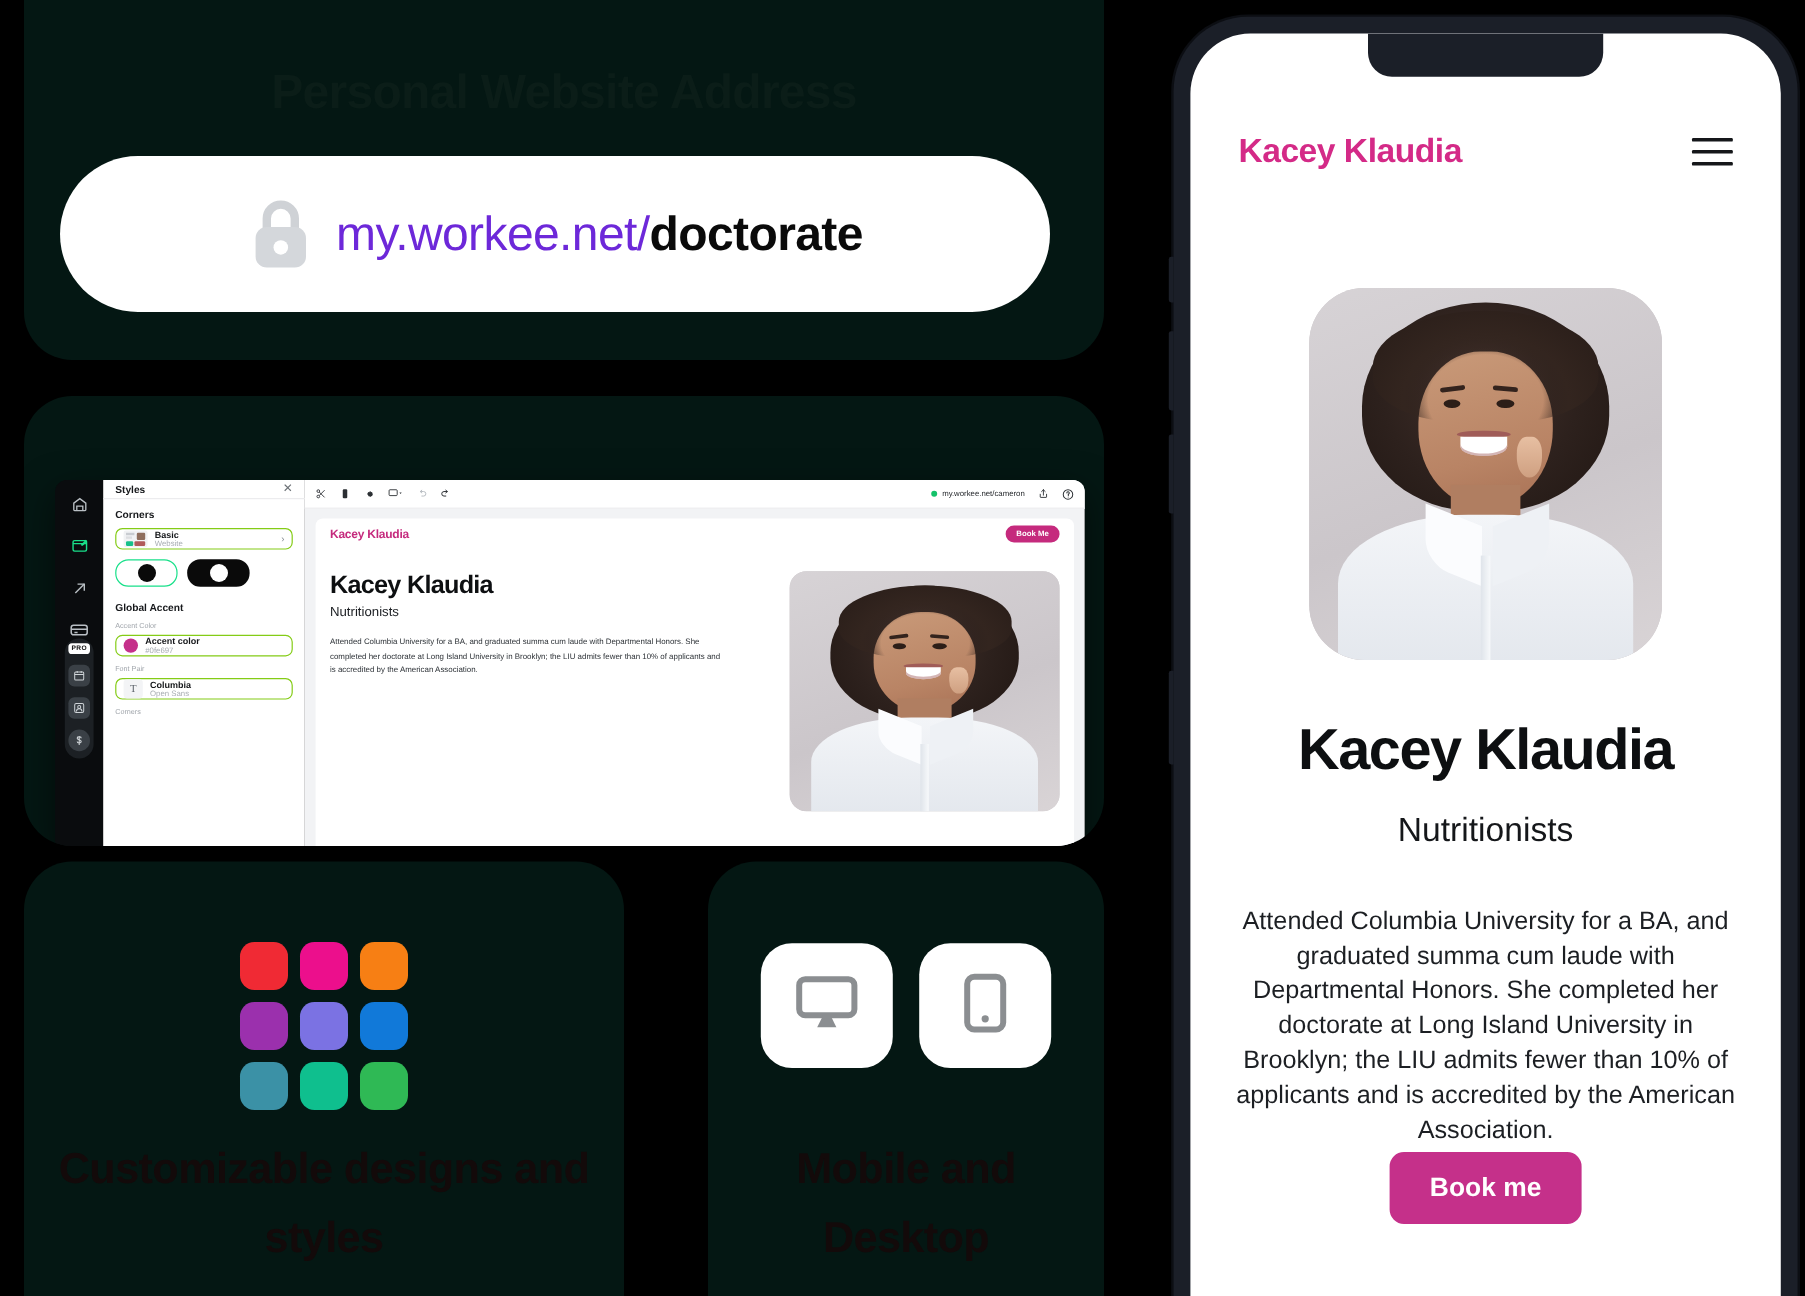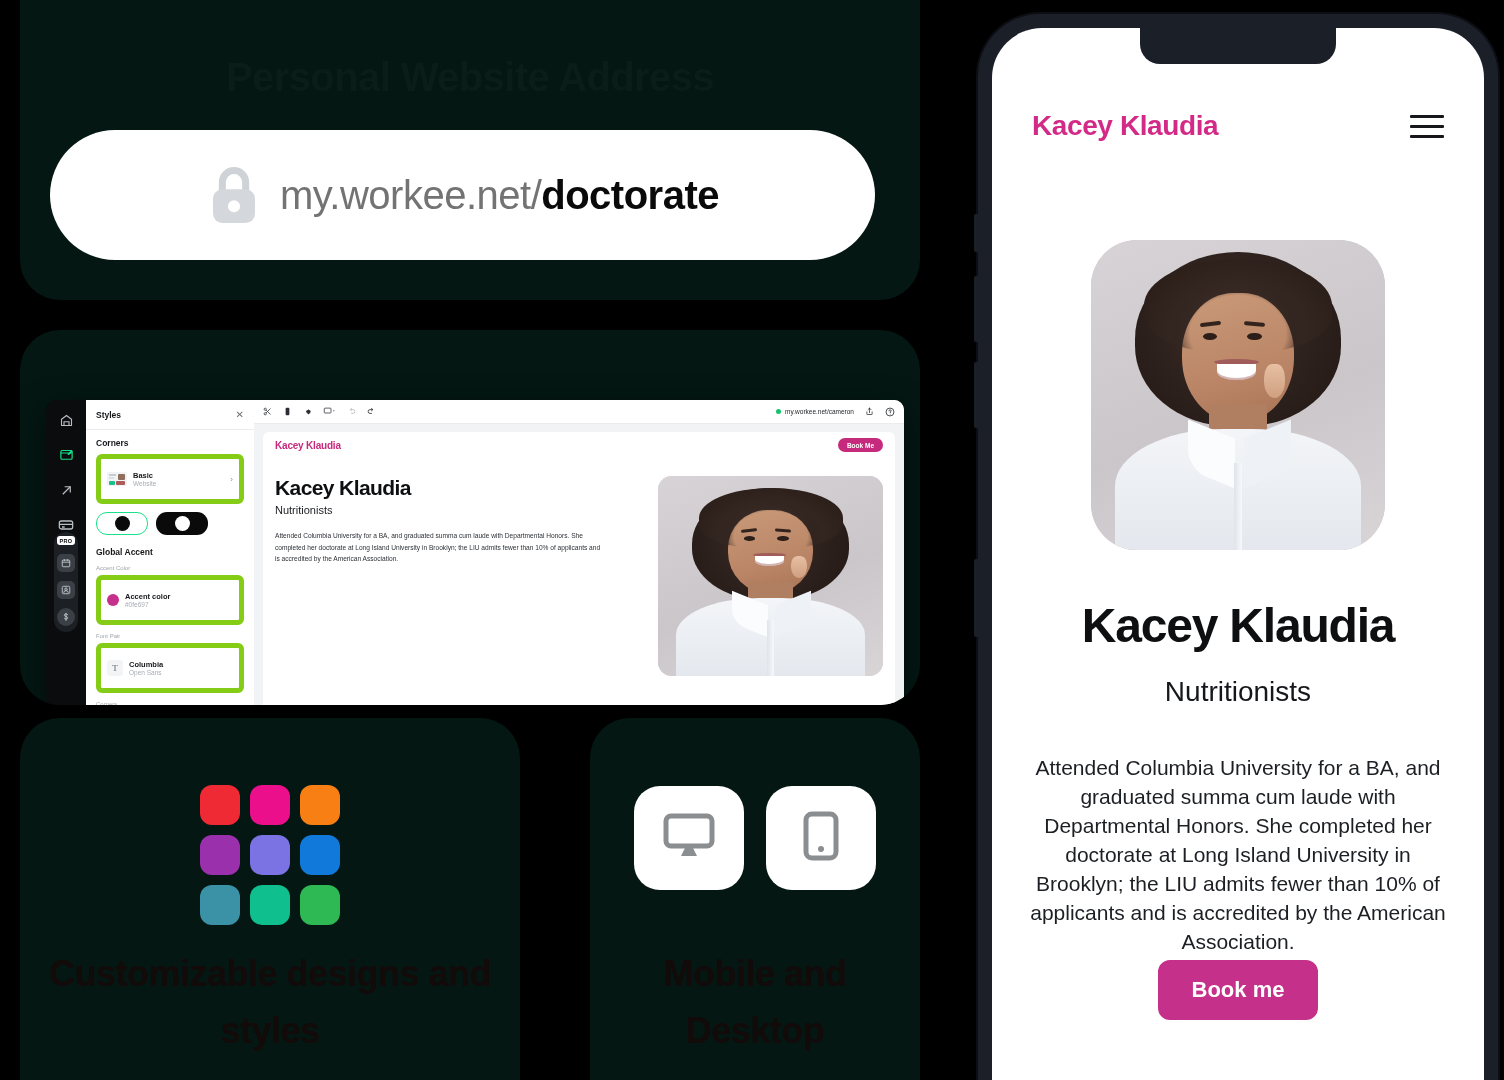--- a/index.html
+++ b/index.html
@@ -53,21 +53,21 @@
     align-items: center;
     justify-content: center;
     gap: 18px;
   }
   .lock-icon { width: 56px; height: 62px; display:block; }
   .url-text {
     font-size: 40px;
     letter-spacing: -0.5px;
     white-space: nowrap;
   }
-  .url-domain { color: #737373; font-weight: 400; }
+  .url-domain { color: #6d28d9; font-weight: 400; }
   .url-slug { color: #0a0a0a; font-weight: 700; }
 
   
   .card-editor {
     left: 20px; top: 330px;
     width: 900px; height: 375px;
     border-radius: 40px;
     overflow: hidden;
   }
   .editor-window {
@@ -134,34 +134,34 @@
   
   .ed-panel {
     width: 168px;
     background: #ffffff;
     flex: 0 0 168px;
     font-size: 8px;
     position: relative;
     overflow: hidden;
   }
   .ed-panel-head {
-    height: 30px;
+    height: 16px;
     display: flex; align-items: center; justify-content: space-between;
     padding: 0 10px;
     border-bottom: 1px solid #ececee;
   }
   .ed-panel-title { font-size: 8.5px; font-weight: 700; color: #15171a; }
   .ed-close { font-size: 10px; color: #6b7075; line-height: 1; }
   .ed-panel-body { padding: 8px 10px; }
   .ed-sec-title { font-size: 8.5px; font-weight: 700; color: #15171a; margin-bottom: 6px; }
   .ed-sec-label { font-size: 6px; color: #a0a5ab; margin: 8px 0 4px; }
   .ed-row {
-    border: 5px solid #84cc16;
+    border: 1px solid #84cc16;
     border-radius: 6px;
-    padding: 12px 6px;
+    padding: 0 6px;
     display: flex; align-items: center; gap: 6px;
     background: #fff;
   }
   .ed-thumb {
     width: 20px; height: 14px;
     border-radius: 2px;
     background: #f1f2f4;
     position: relative; overflow: hidden;
     flex: 0 0 20px;
   }

